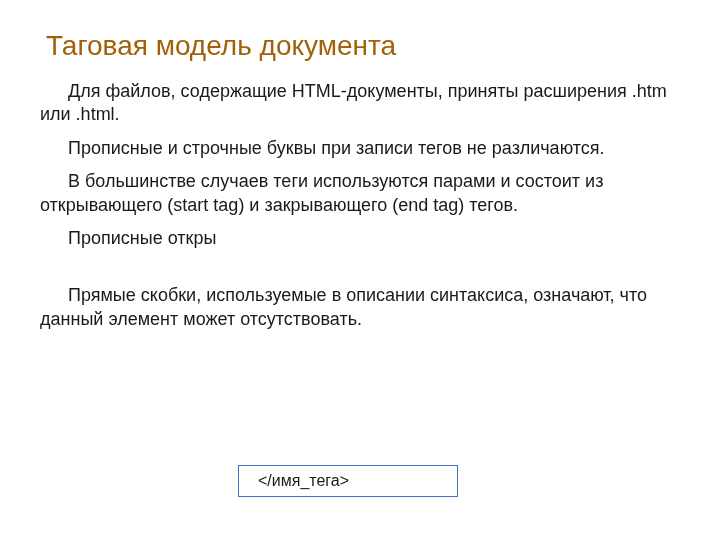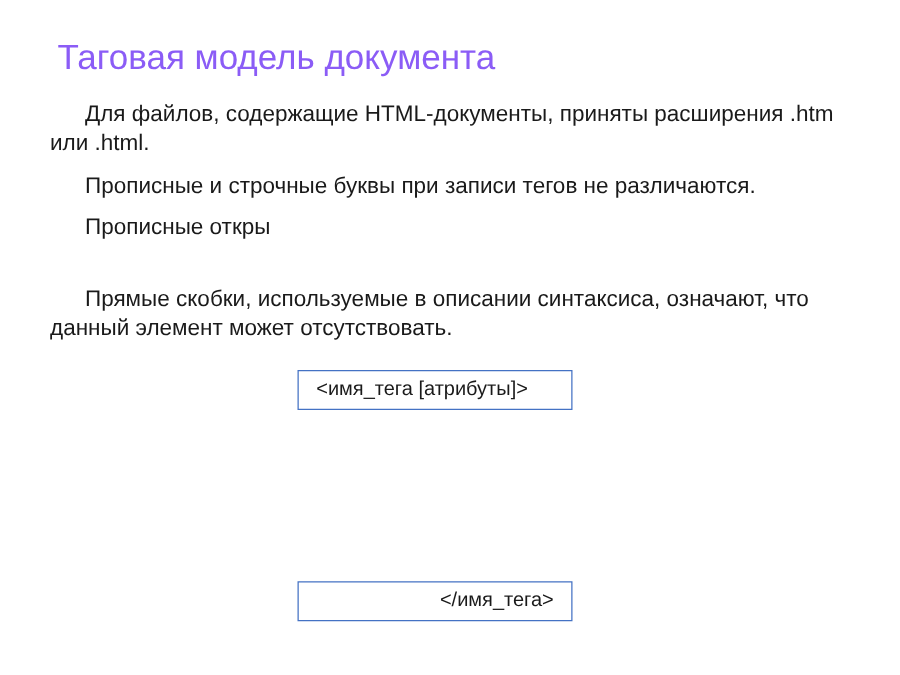--- a/index.html
+++ b/index.html
@@ -15,21 +15,21 @@
     box-sizing: border-box;
     width: 720px;
     height: 540px;
     padding: 30px 40px 20px 40px;
     position: relative;
   }
   .title {
     font-size: 28px;
     font-weight: 400;
     margin: 0 0 18px 6px;
-    color: #8b5cf6;
+    color: #a16207;
   }
   .body p {
     font-size: 18px;
     line-height: 1.3;
     margin: 0 0 10px 0;
     text-indent: 28px;
     color: #1a1a1a;
   }
   .syntax-box {
     position: absolute;
@@ -43,34 +43,34 @@
   .box1 {
     left: 238px;
     top: 296px;
     width: 220px;
     text-align: left;
   }
   .box2 {
     left: 238px;
     top: 465px;
     width: 220px;
-    text-align: right;
+    text-align: left;
     padding-left: 19px;
   }
 </style>
 </head>
 <body>
 
 <div class="slide">
 
   <h1 class="title">Таговая модель документа</h1>
 
   <div class="body">
     <p>Для файлов, содержащие HTML-документы, приняты расширения .htm или .html.</p>
     <p>Прописные и строчные буквы при записи тегов не различаются.</p>
+    <p> В большинстве случаев теги используются парами и состоит из открывающего (start tag) и закрывающего (end tag) тегов.</p>
     <p>Прописные откры</p>
     <p style="margin-top:34px;">Прямые скобки, используемые в описании синтаксиса, означают, что данный элемент может отсутствовать.</p>
   </div>
 
-  <div class="syntax-box box1">&lt;имя_тега [атрибуты]&gt;</div>
   <div class="syntax-box box2">&lt;/имя_тега&gt;</div>
 
 </div>
 
 </body></html>

